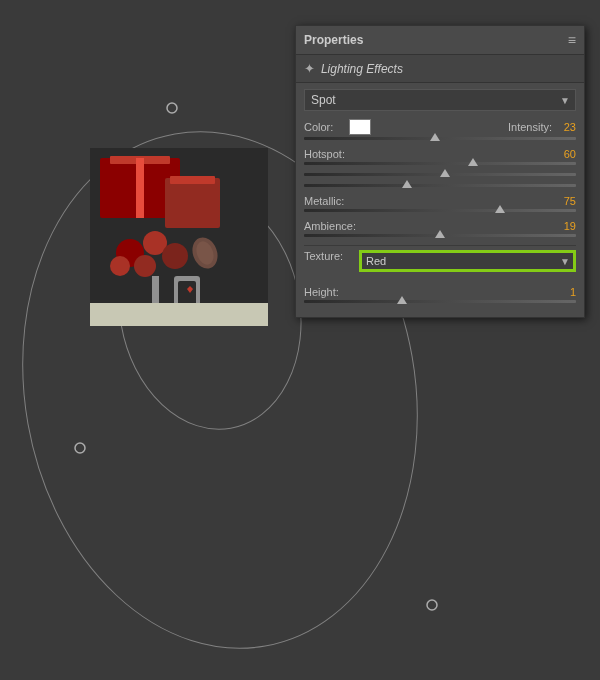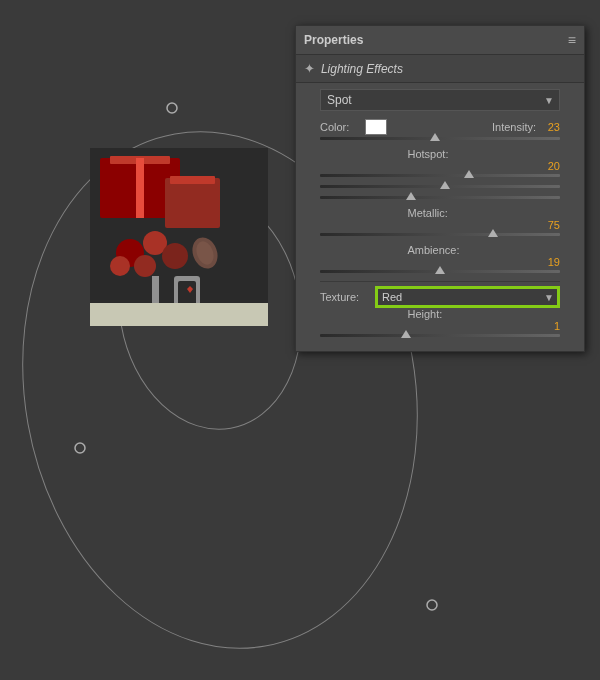--- a/index.html
+++ b/index.html
@@ -97,21 +97,21 @@
       font-size: 13px;
     }
 
     .lighting-effects-title {
       font-size: 12px;
       color: #ccc;
       font-style: italic;
     }
 
     .panel-body {
-      padding: 6px 24px;
+      padding: 6px 8px;
       background-color: #4a4a4a;
     }
 
     
     .dropdown-row {
       margin-bottom: 8px;
     }
 
     .dropdown-select {
       width: 100%;
@@ -138,21 +138,20 @@
       color: #aaa;
       pointer-events: none;
       font-size: 10px;
     }
 
     
     .prop-row {
       display: flex;
       align-items: center;
       margin-bottom: 2px;
-      flex-direction: column;
     }
 
     .prop-label {
       color: #bbb;
       font-size: 11px;
       min-width: 65px;
     }
 
     .prop-value {
       color: #e8a020;
@@ -224,22 +223,21 @@
 
     .section-divider {
       height: 1px;
       background-color: #3a3a3a;
       margin: 4px 0;
     }
 
     
     .texture-row {
       display: flex;
-      align-items: center;
-      margin-bottom: 0;
+      margin-bottom: 14px;
     }
 
     .texture-label {
       color: #bbb;
       font-size: 11px;
       min-width: 55px;
     }
 
     .texture-dropdown-wrapper {
       flex: 1;
@@ -343,21 +341,21 @@
       <span class="right-value">23</span>
     </div>
     <div class="slider-container">
       <div class="slider-track">
         <div class="slider-thumb" style="left: 48%"></div>
       </div>
     </div>
 
     <div class="prop-row">
       <span class="prop-label">Hotspot:</span>
-      <span class="prop-value">20</span>
+      <span class="prop-value">60</span>
     </div>
     <div class="slider-container">
       <div class="slider-track">
         <div class="slider-thumb" style="left: 62%"></div>
       </div>
     </div>
 
     <div class="slider-container">
       <div class="slider-track">
         <div class="slider-thumb" style="left: 52%"></div>

